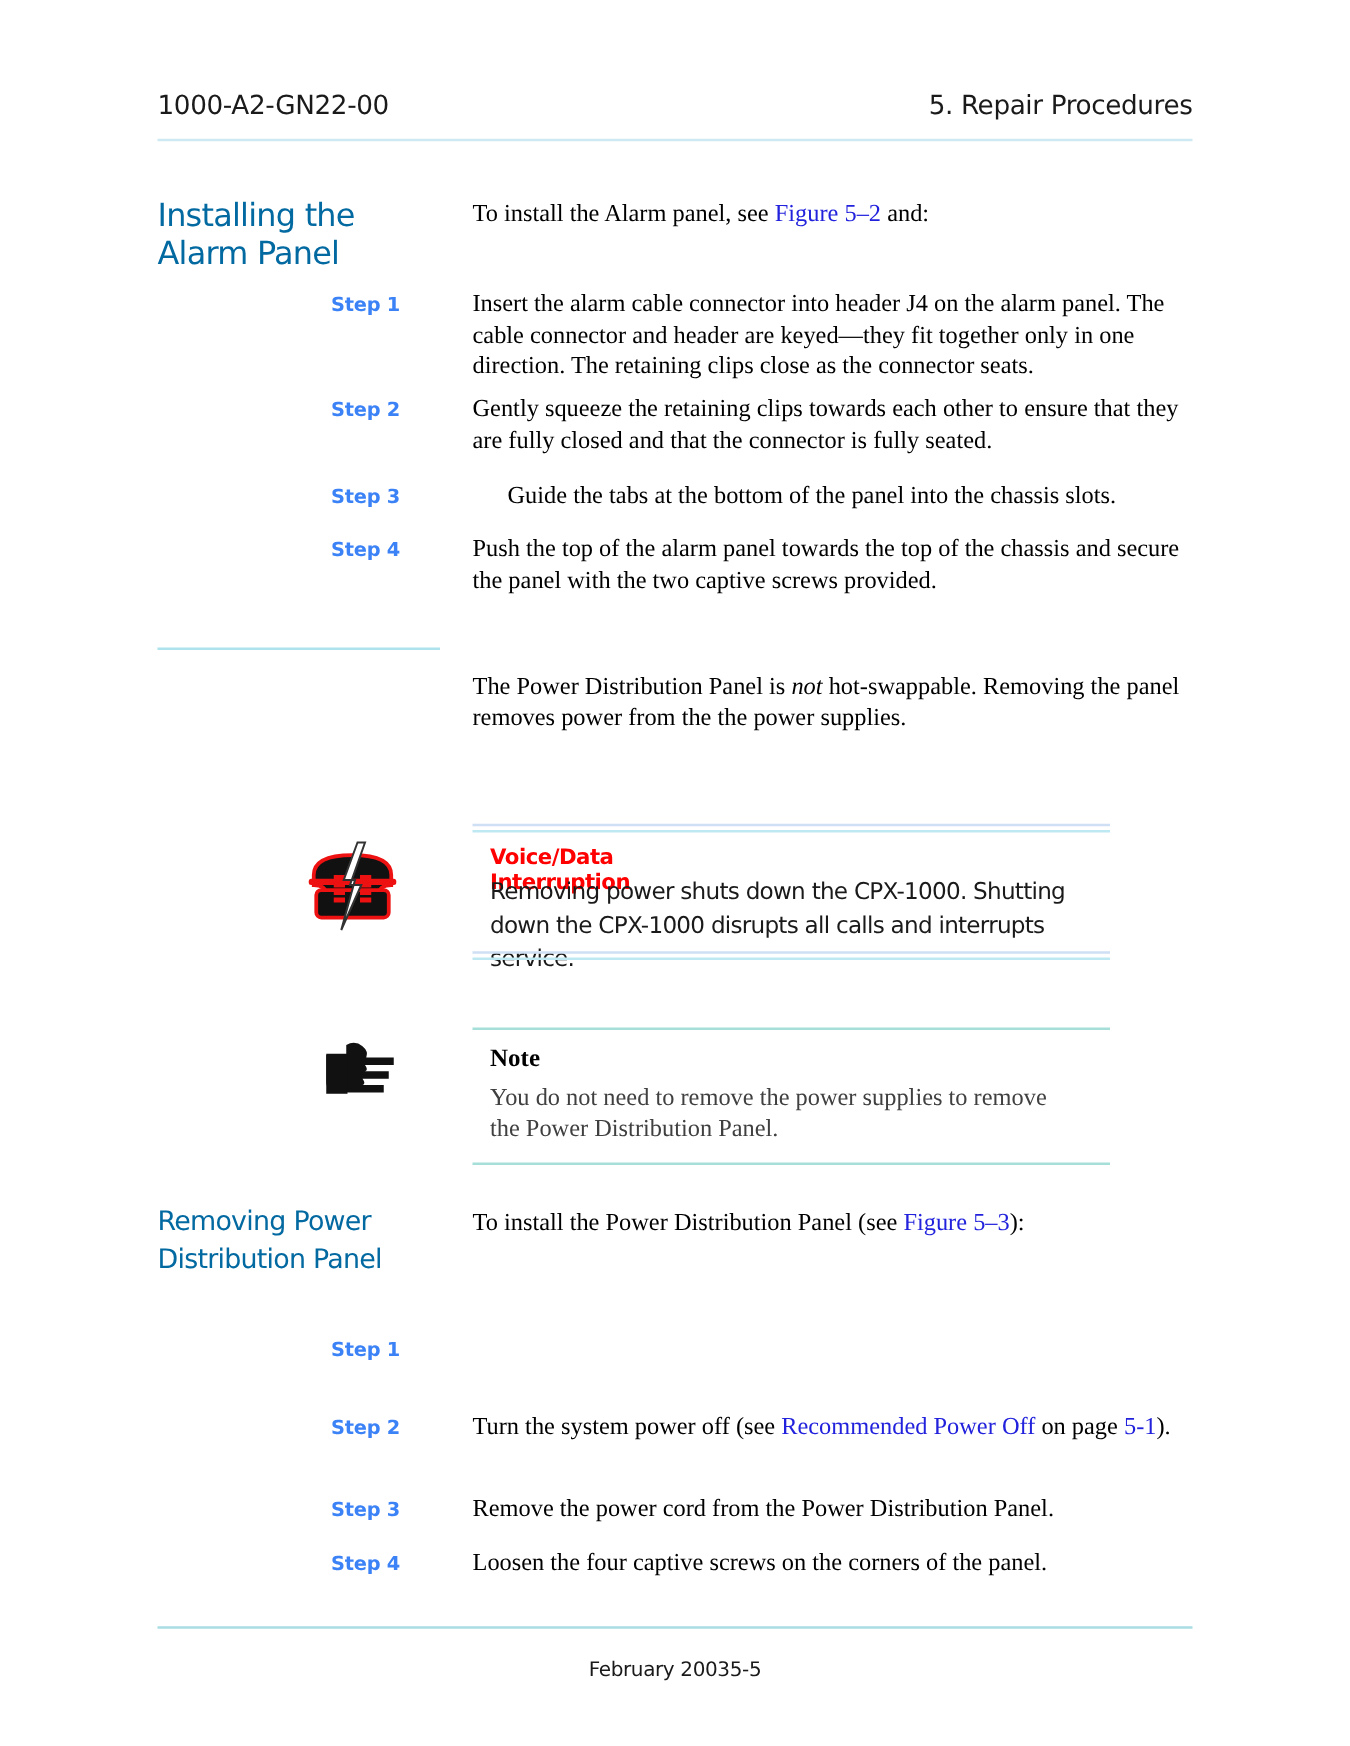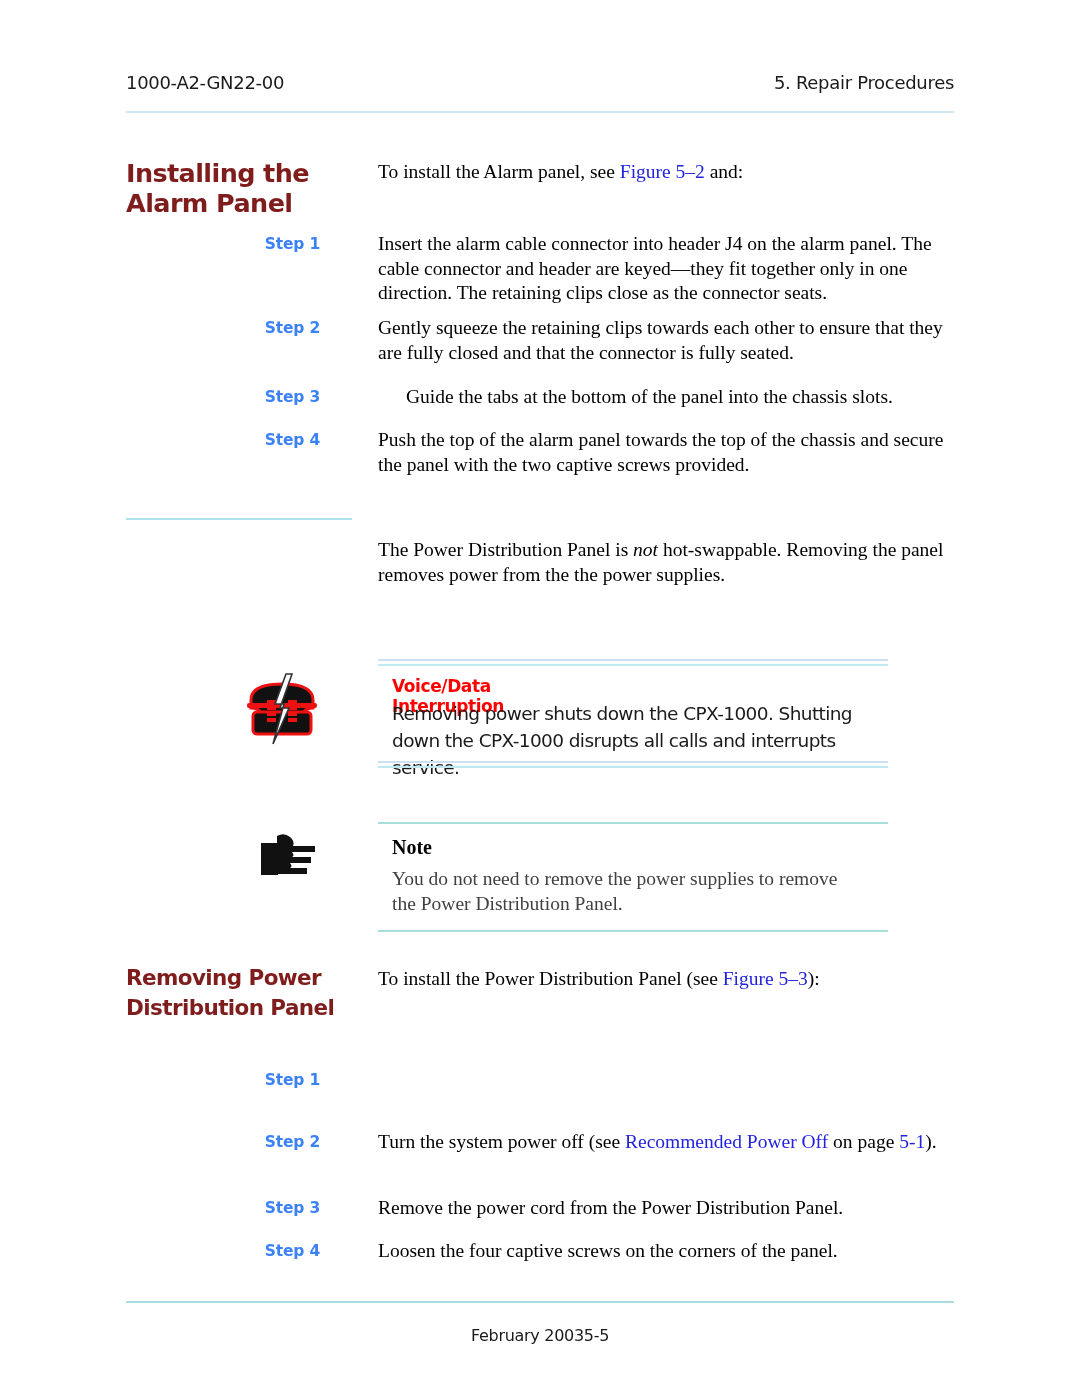--- a/index.html
+++ b/index.html
@@ -26,21 +26,21 @@
   
   .running-header {
     position: absolute;
     left: 126px;
     top: 72px;
     width: 828px;
     display: flex;
     justify-content: space-between;
     align-items: center;
     font-family: "DejaVu Sans", sans-serif;
-    font-size: 18px;
+    font-size: 21px;
     letter-spacing: -0.3px;
     color: #1a1a1a;
   }
   .header-rule {
     position: absolute;
     left: 126px;
     top: 111px;
     width: 828px;
     height: 1.6px;
     background: #cfe9f2;
@@ -90,23 +90,23 @@
     font-weight: bold;
     font-size: 15.5px;
     letter-spacing: -0.2px;
     color: #3b82f6;
   }
 
   
   h1.section-head, h2.sub-head {
     margin: 0;
     font-family: "DejaVu Sans", sans-serif;
-    font-weight: bold;
+    font-weight: normal;
     letter-spacing: -0.6px;
-    color: #7f1d1d;
+    color: #0369a1;
   }
   h1.section-head {
     font-size: 25.5px;
     line-height: 30px;
   }
   h2.sub-head {
     font-size: 21.5px;
     line-height: 30px;
   }
   .head-rule {

